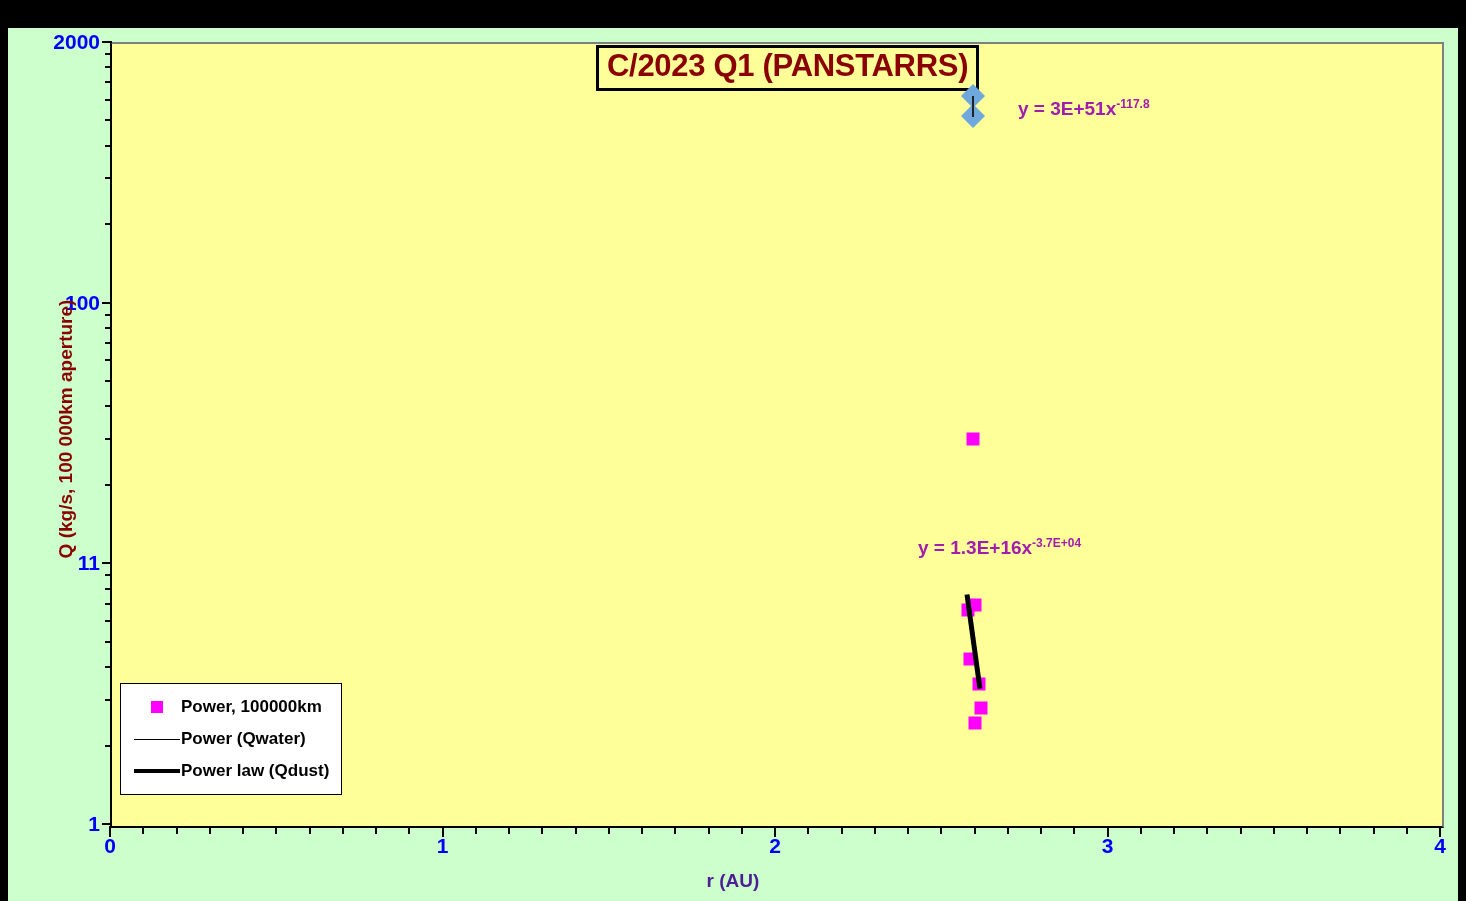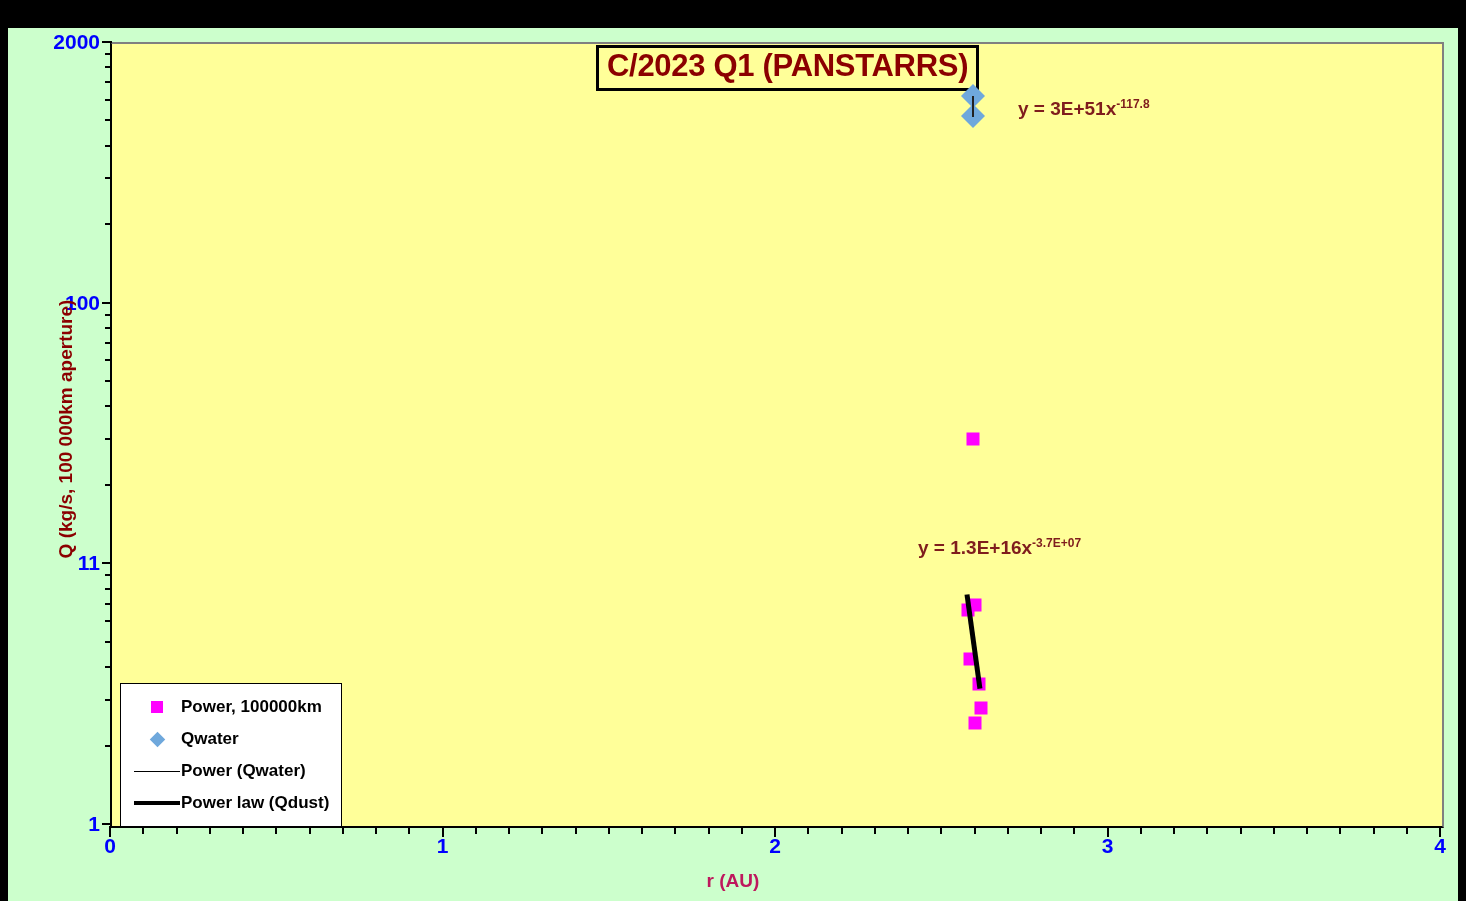--- a/index.html
+++ b/index.html
@@ -56,21 +56,21 @@
     line-height: 1.05;
   }
 
   
   #x-axis-title {
     position: absolute;
     left: 0;
     top: 842px;
     width: 1450px;
     text-align: center;
-    color: #be185d;
+    color: #4c1d95;
     font-size: 19px;
     font-weight: bold;
   }
   #y-axis-title-wrap {
     position: absolute;
     left: -292px;
     top: 390px;
     width: 700px;
     text-align: center;
     transform: rotate(-90deg);
@@ -166,21 +166,21 @@
   }
   .trend-water {
     position: absolute;
     background: #222;
     width: 2px;
   }
 
   
   .equation {
     position: absolute;
-    color: #7f1d1d;
+    color: #a21caf;
     font-size: 19px;
     font-weight: bold;
     white-space: nowrap;
   }
   .equation sup {
     font-size: 12px;
     font-weight: bold;
     vertical-align: super;
     line-height: 0;
   }
@@ -345,43 +345,37 @@
       <div class="marker-square" style="left: 971.487px; top: 655.808px; background: rgb(255, 0, 255);"></div>
       <div class="marker-square" style="left: 973.15px; top: 680.252px; background: rgb(255, 0, 255);"></div>
       <div class="marker-square" style="left: 966.5px; top: 694.557px; background: rgb(255, 0, 255);"></div>
       <div class="trend-dust" style="left: 959.185px; top: 563.901px; width: 95.3256px; background: rgb(0, 0, 0); transform: rotate(82.1816deg);"></div>
     </div>
 
   <div class="equation" id="eq-water" style="left:1010px; top:70px;">
     <span>y = 3E+51x</span><sup>-117.8</sup>
   </div>
   <div class="equation" id="eq-dust" style="left:910px; top:509px;">
-    <span>y = 1.3E+16x</span><sup>-3.7E+07</sup>
+    <span>y = 1.3E+16x</span><sup>-3.7E+04</sup>
   </div>
 
   <div id="x-axis-title">r (AU)</div>
   <div id="y-axis-title-wrap">
     <span id="y-axis-title">Q (kg/s, 100 000km aperture)</span>
   </div>
 
   <div id="legend">
     <div class="legend-row">
       <span class="legend-key">
           <span class="key-square"></span>
         </span>
       <span class="legend-label">Power, 100000km</span>
     </div>
     <div class="legend-row">
       <span class="legend-key">
-          <span class="key-diamond"></span>
-        </span>
-      <span class="legend-label">Qwater</span>
-    </div>
-    <div class="legend-row">
-      <span class="legend-key">
           <span class="key-line-thin"></span>
         </span>
       <span class="legend-label">Power (Qwater)</span>
     </div>
     <div class="legend-row">
       <span class="legend-key">
           <span class="key-line-thick"></span>
         </span>
       <span class="legend-label">Power law (Qdust)</span>
     </div>

